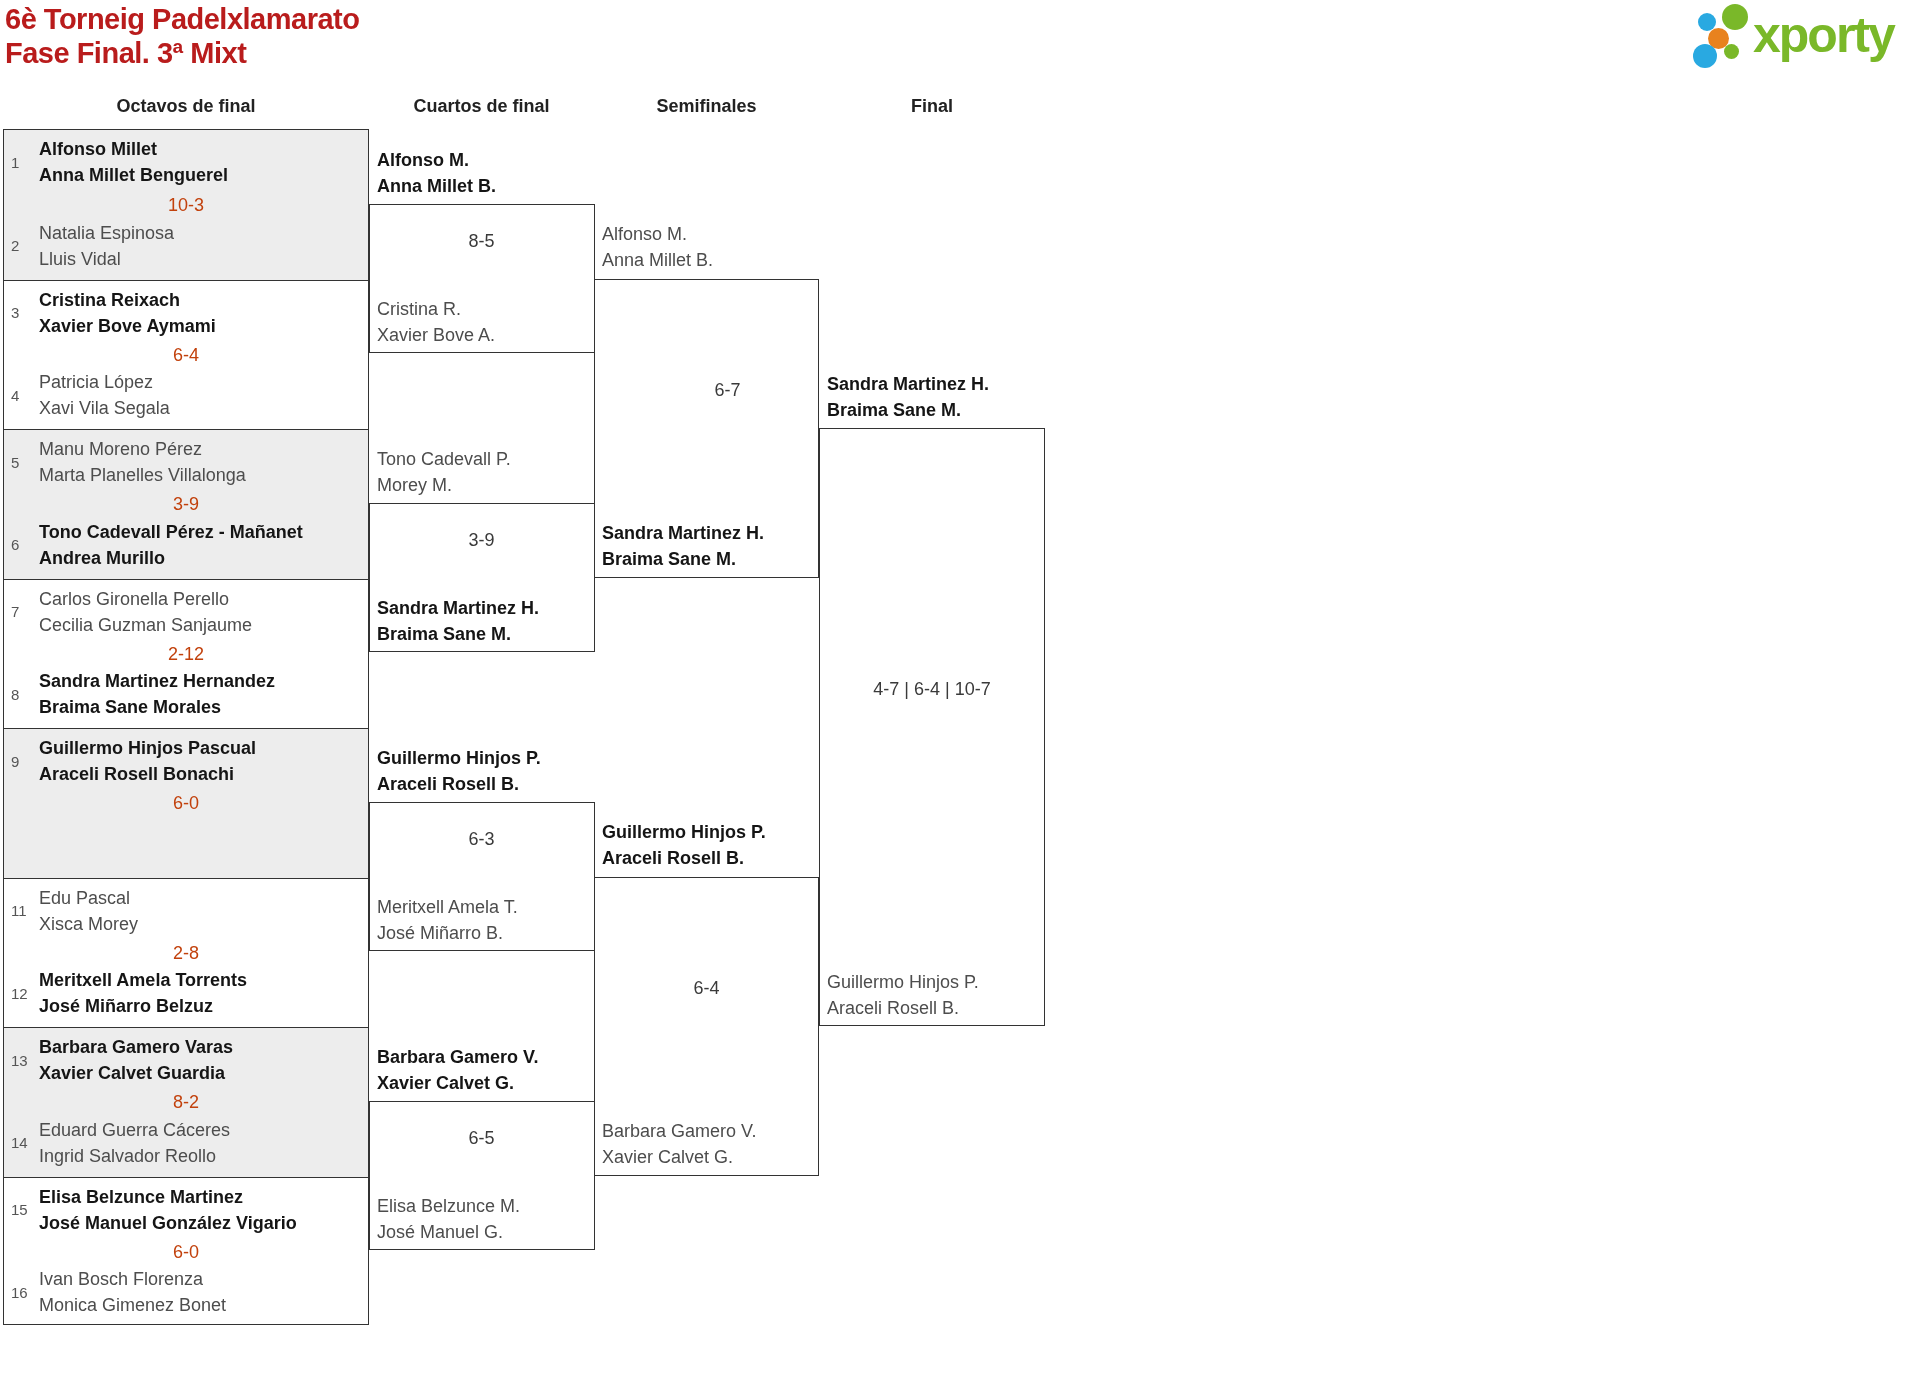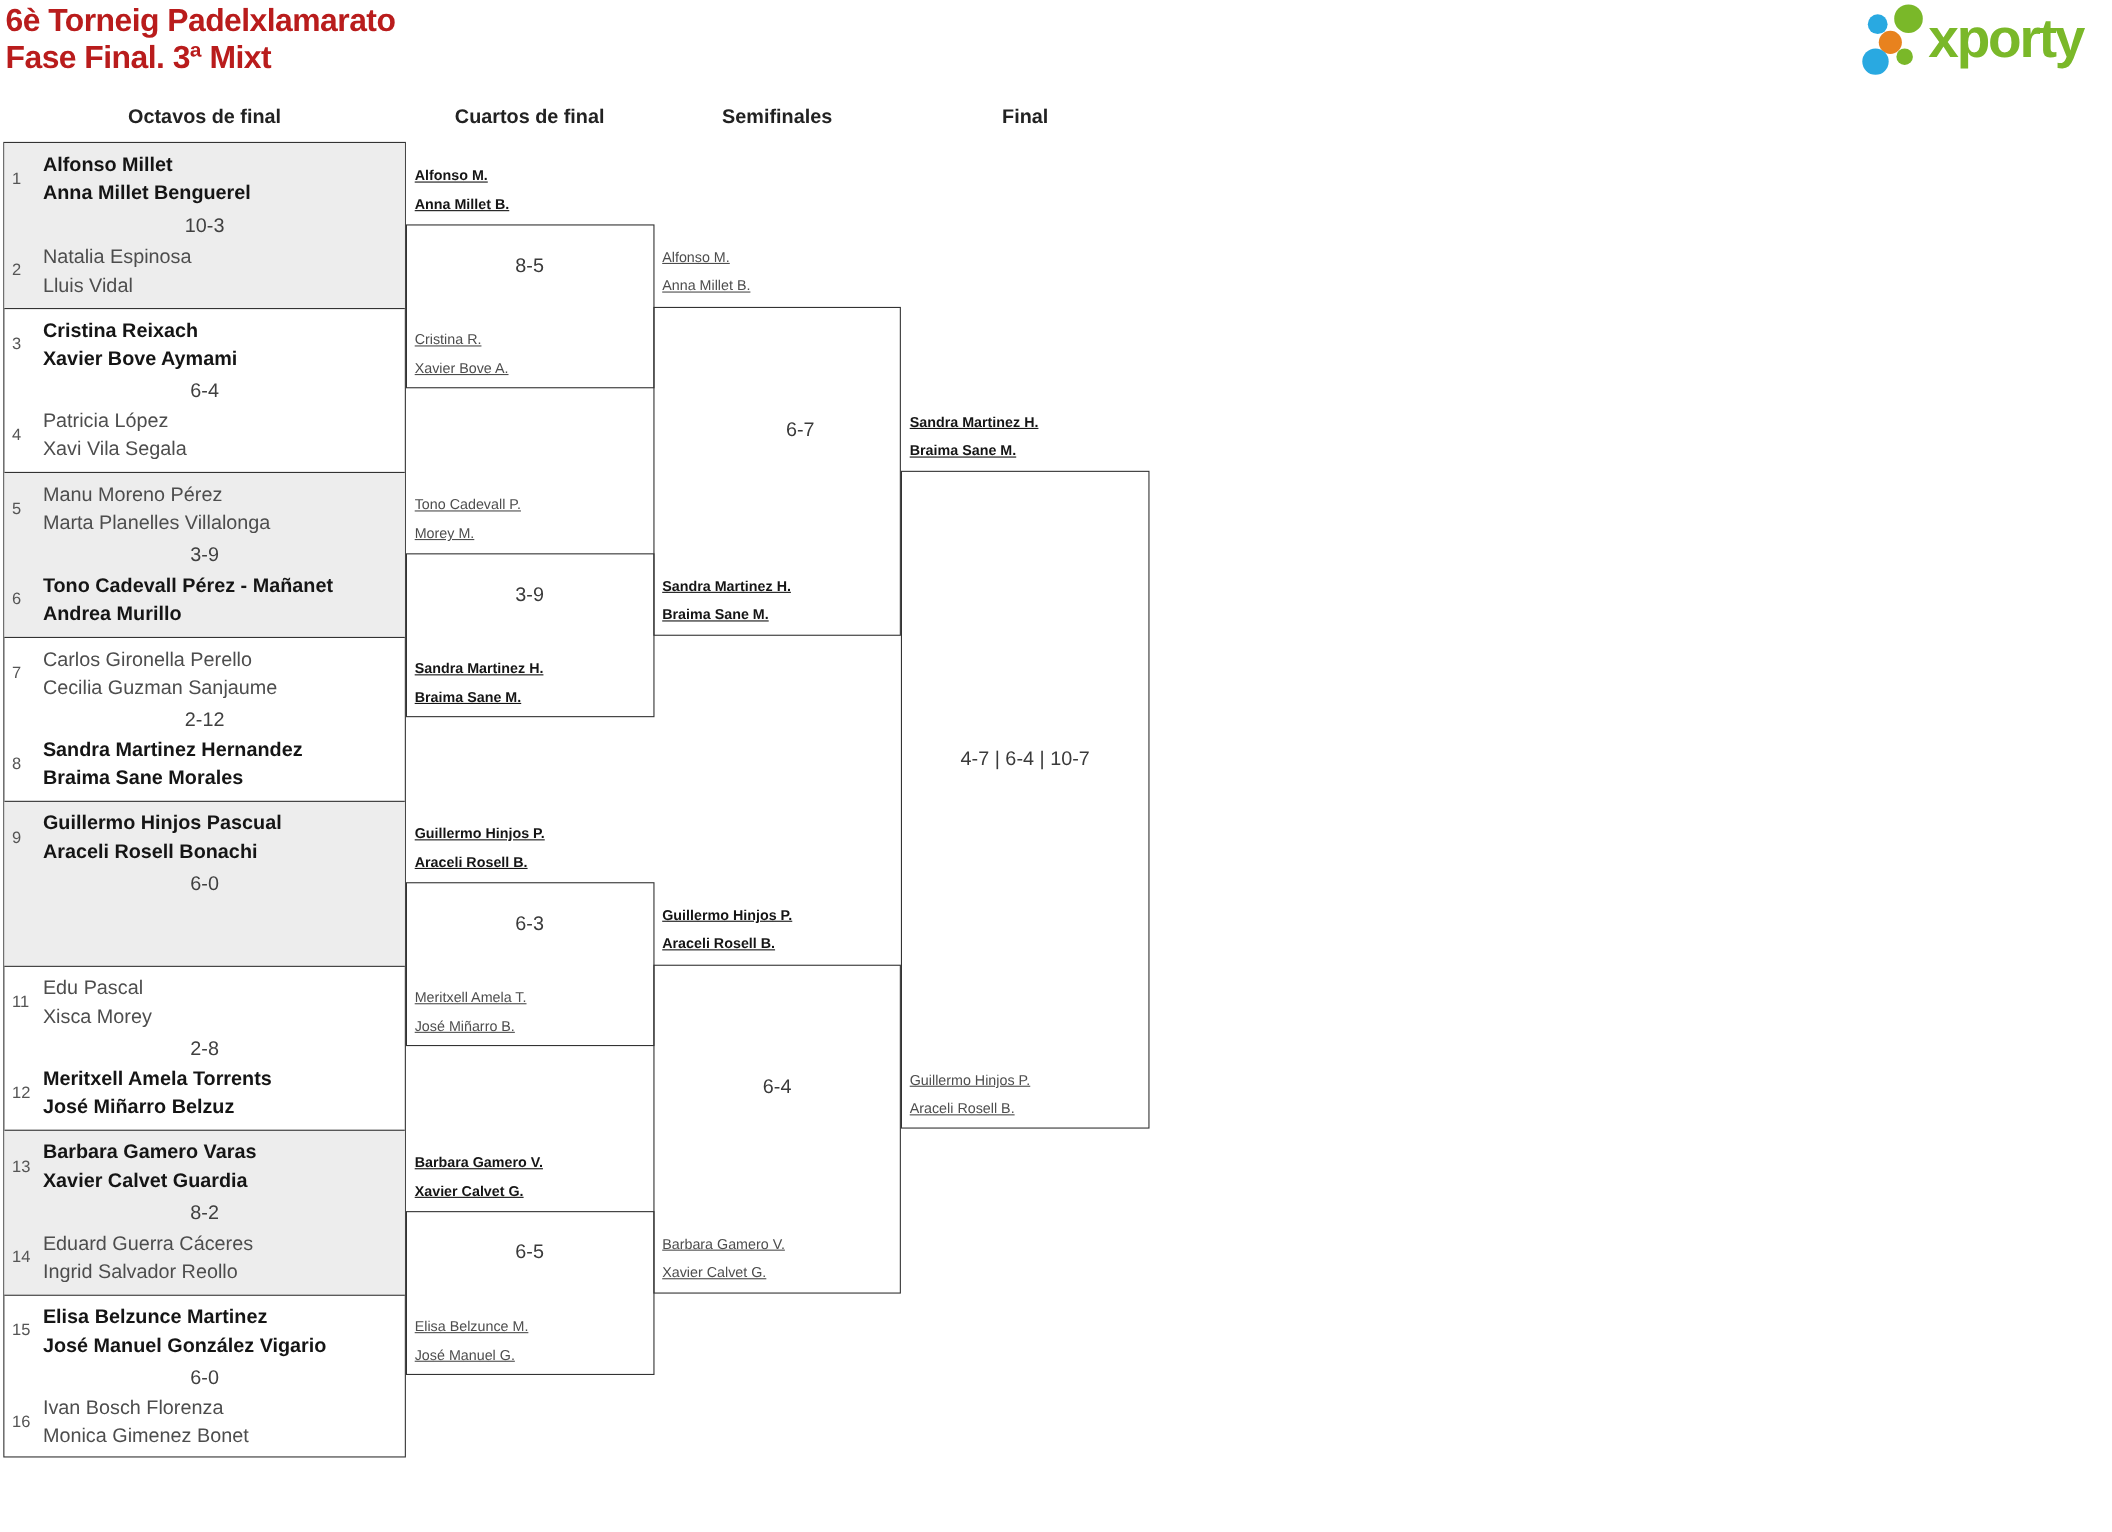--- a/index.html
+++ b/index.html
@@ -15,24 +15,24 @@
   .match{position:absolute;left:0;width:100%;height:149.5px;box-sizing:border-box;}
   .match.sep{border-top:1px solid #333;}
   .match.alt{background:#ededed;}
   .team{position:absolute;left:7px;right:8px;display:flex;gap:9px;align-items:center;}
   .team.t1{top:6px;} .team.t2{bottom:8px;}
   .seed{width:19px;flex:none;font-size:15px;color:#555;font-weight:400;}
   .names{font-size:18px;line-height:26px;}
   .winner .names{font-weight:700;color:#151515;}
   .loser .names{font-weight:400;color:#4d4d4d;}
   .mscore{position:absolute;left:0;width:100%;top:calc(50% - 13px);text-align:center;
-          font-size:18px;line-height:26px;color:#404040;}
+          font-size:18px;line-height:26px;color:#c2410c;}
   
   .bbox{position:absolute;border:1px solid #333;box-sizing:border-box;background:transparent;}
-  .pair{position:absolute;font-size:13px;line-height:26px;width:216px;text-decoration:underline;}
+  .pair{position:absolute;font-size:18px;line-height:26px;width:216px;}
   .pair.winner{font-weight:700;color:#151515;}
   .pair.loser{font-weight:400;color:#4d4d4d;}
   .bscore{position:absolute;text-align:center;font-size:18px;line-height:26px;color:#3a3a3a;}
   
   .logo{position:absolute;left:1690px;top:0;width:225px;height:75px;}
   .dot{position:absolute;border-radius:50%;}
   .brand{position:absolute;left:63px;top:6px;font-size:50px;font-weight:700;
          letter-spacing:-2px;color:#7ab829;}
 </style>
 </head>

